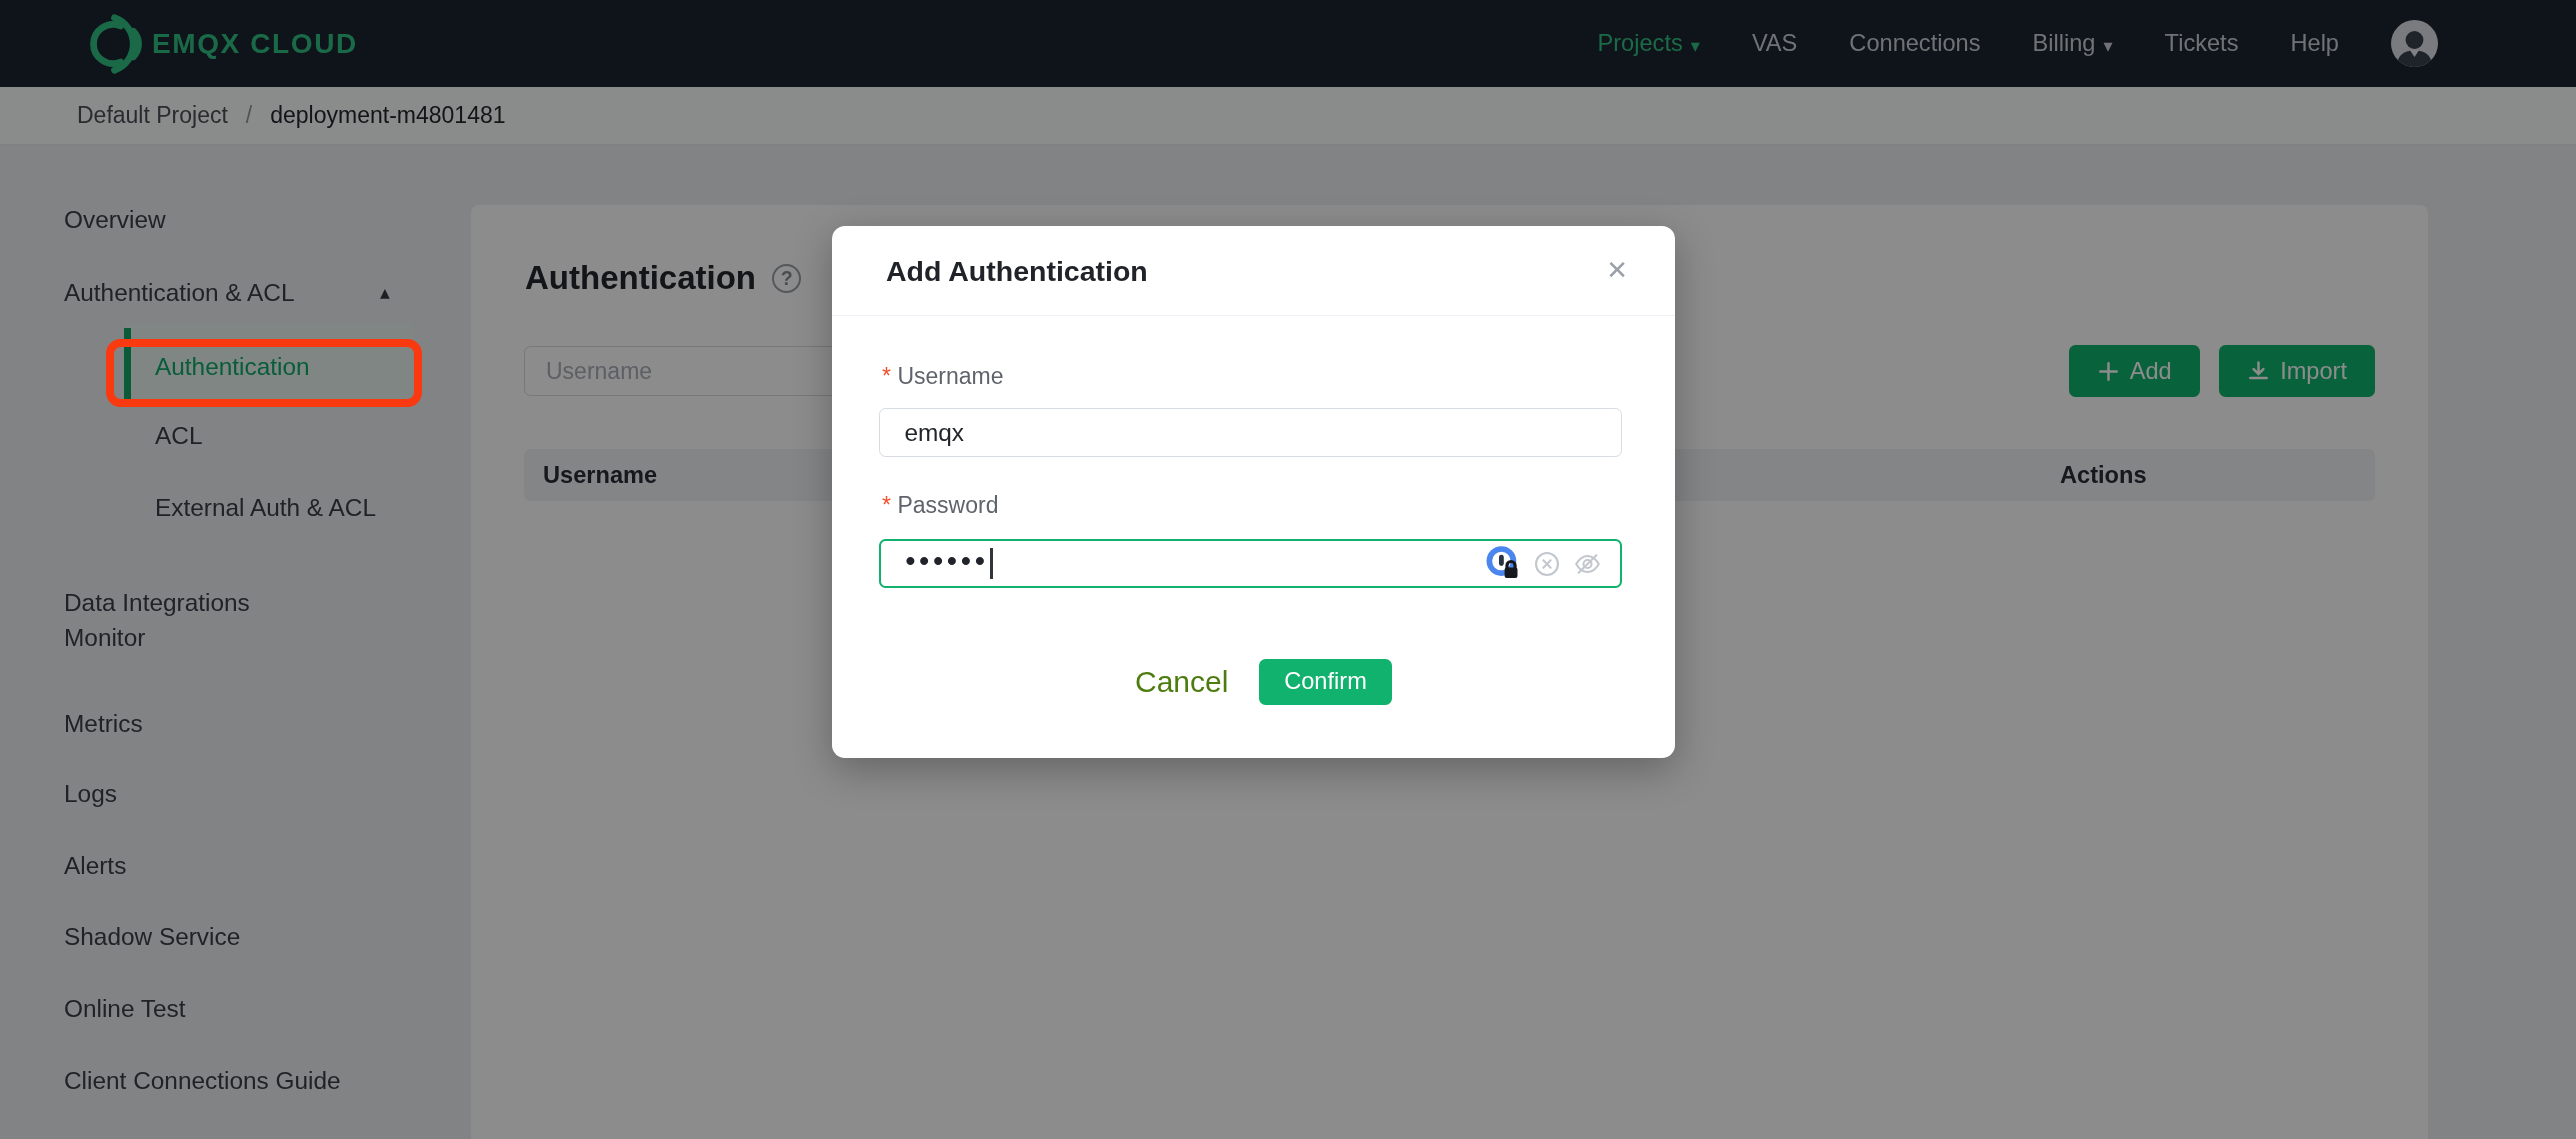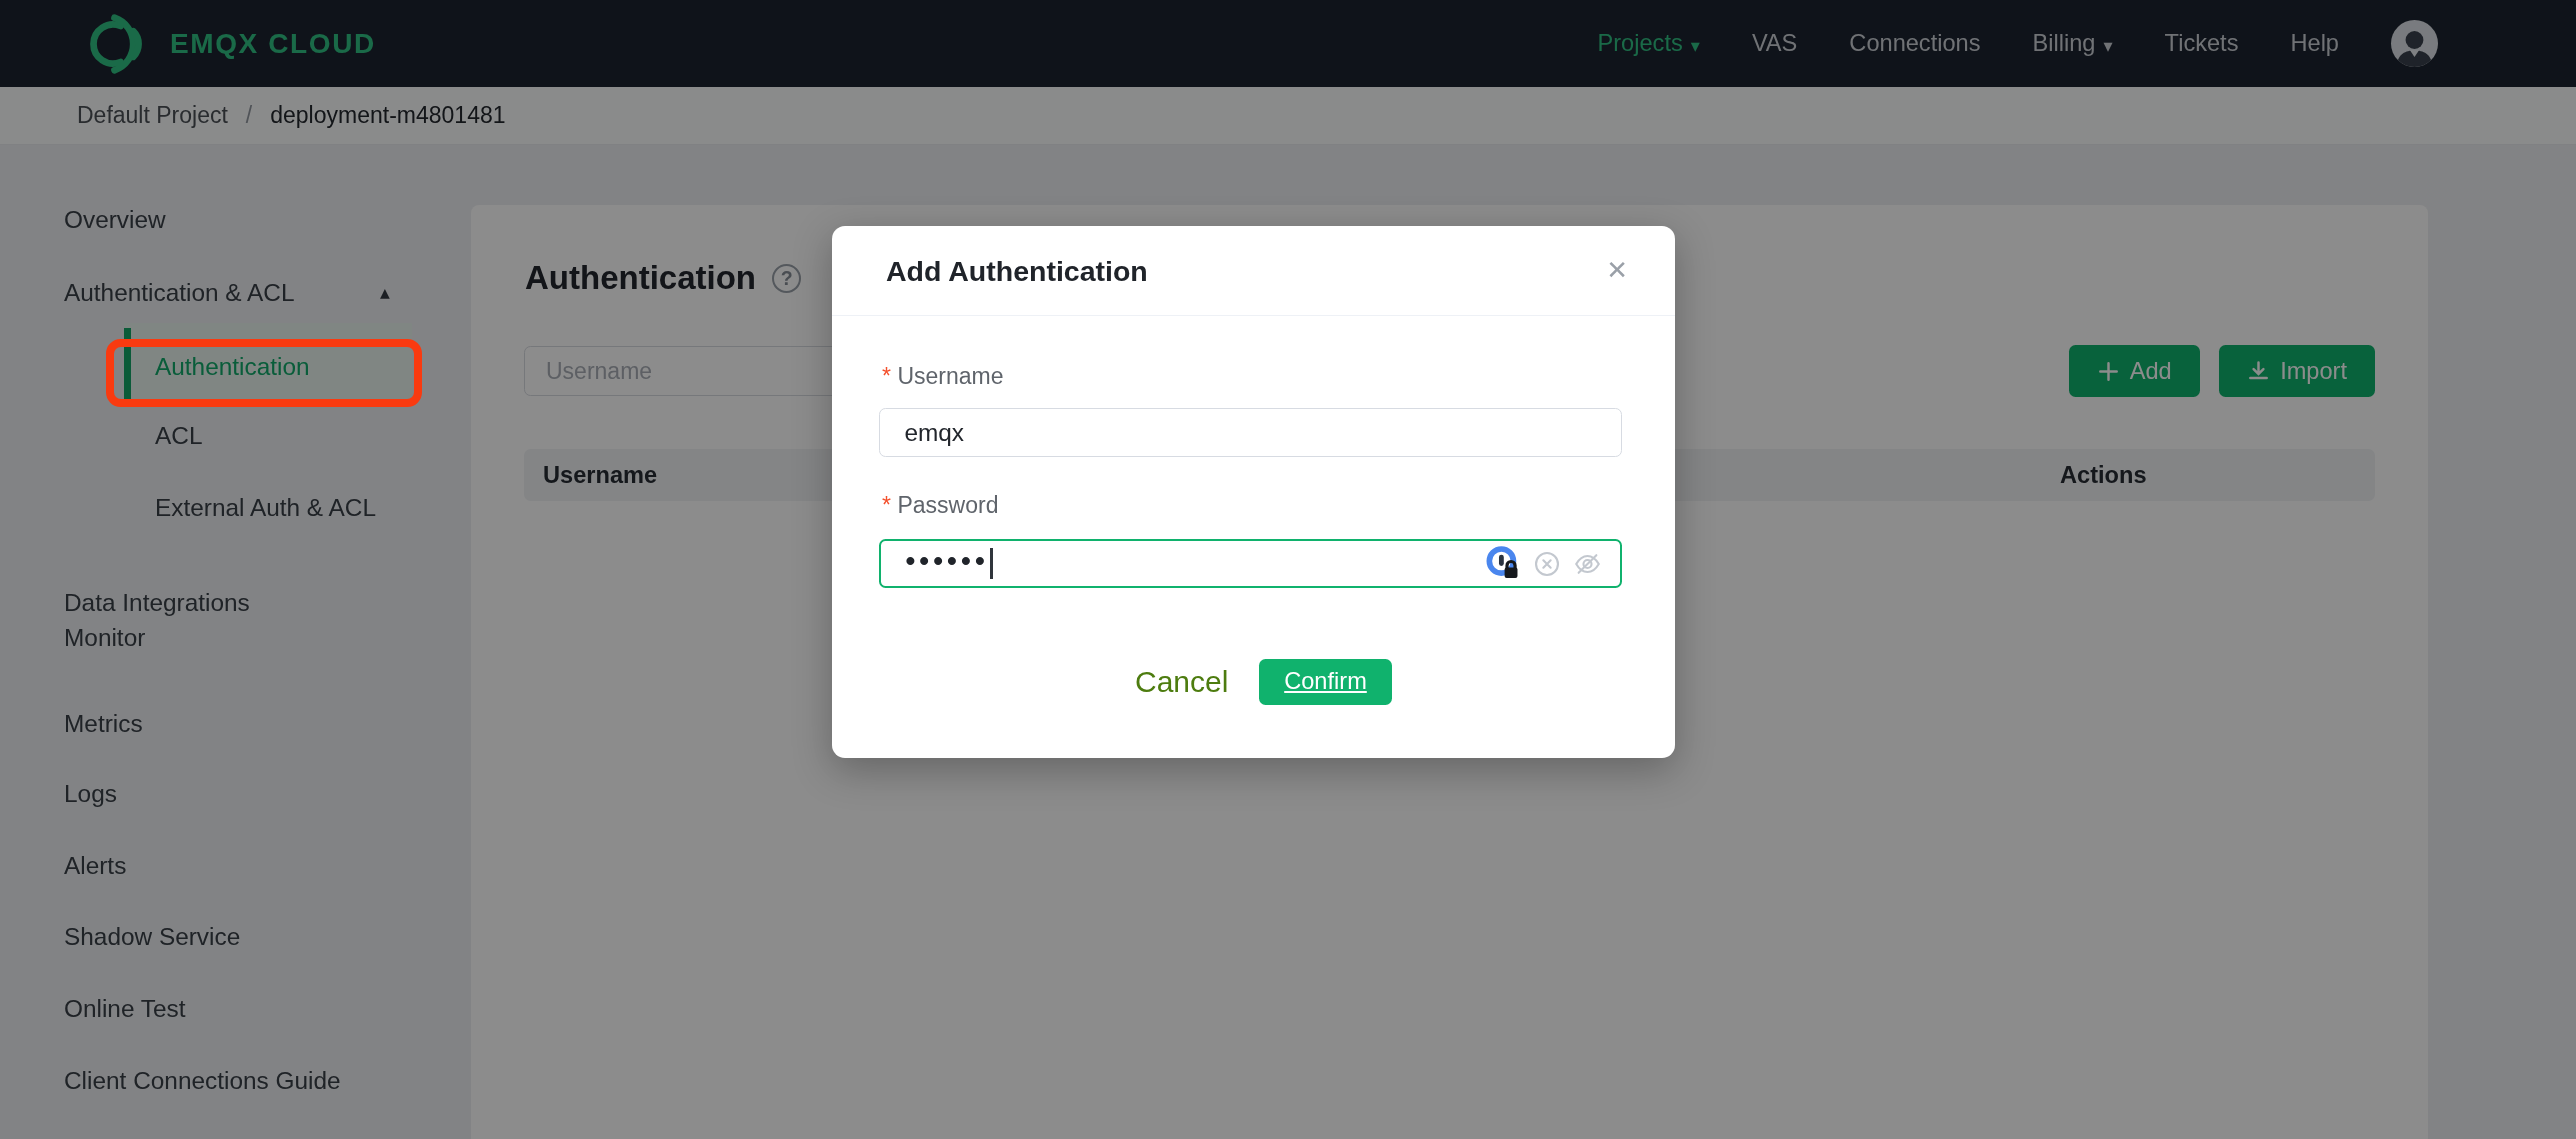--- a/index.html
+++ b/index.html
@@ -11,21 +11,21 @@
     overflow: hidden;
     -webkit-font-smoothing: antialiased;
   }
   
   .navbar {
     position: absolute; top: 0; left: 0; width: 2576px; height: 87px;
     background: #1c2430;
     display: flex; align-items: center; justify-content: space-between;
     padding: 0 138px 0 77px;
   }
-  .brand { display: flex; align-items: center; gap: 18px; }
+  .brand { display: flex; align-items: center; }
   .brand-text {
     color: #31c183; font-size: 28px; font-weight: 700; letter-spacing: 1.6px;
   }
   .nav-items { display: flex; align-items: center; gap: 52px; }
   .nav-item {
     color: #ccd0d6; font-size: 23.6px; cursor: pointer;
     display: flex; align-items: center; gap: 8.1px; white-space: nowrap;
   }
   .nav-item.active { color: #31c183; }
   .nav-caret { font-size: 18px; line-height: 1; transform: translateY(1.6px); }
@@ -165,21 +165,21 @@
     position: absolute; left: 0; top: 423px; width: 100%; height: 65px;
   }
   .btn-cancel {
     position: absolute; left: 303px; top: 9.8px; width: 78px; height: 46px;
     background: none; border: none; font-size: 30px; color: #4d7c0f;
     font-family: inherit; cursor: pointer;
   }
   .btn-confirm {
     position: absolute; left: 427px; top: 9.8px; width: 133px; height: 46px;
     border: none; border-radius: 6.5px; background: #10b26d; color: #fff;
-    font-size: 23.6px; font-family: inherit; cursor: pointer; text-decoration: underline;
+    font-size: 23.6px; font-family: inherit; cursor: pointer;
   }
   svg { display: block; }
 </style>
 </head>
 <body>
 
 <header class="navbar">
   <div class="brand">
     <span>
       <svg width="75" height="62" viewBox="0 0 100 82" fill="none" stroke="#31c183" stroke-width="9" stroke-linecap="round">

